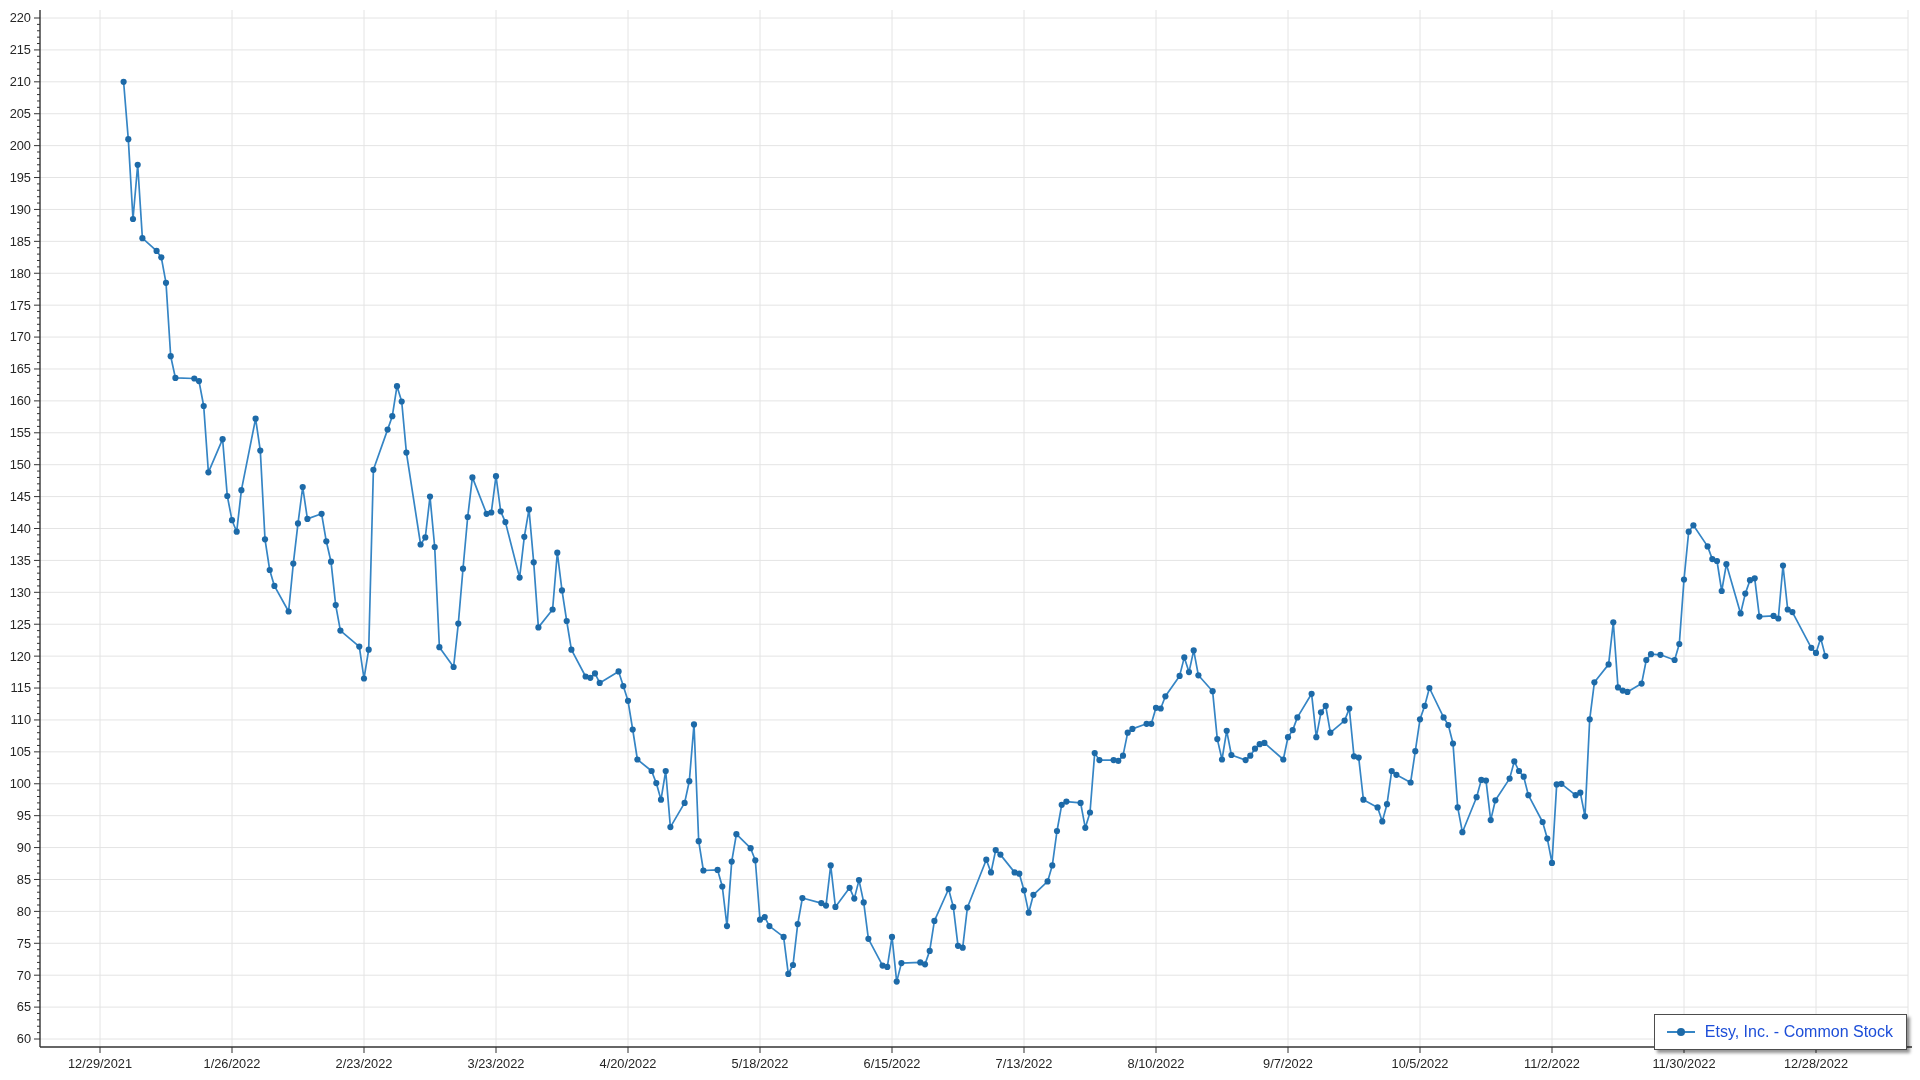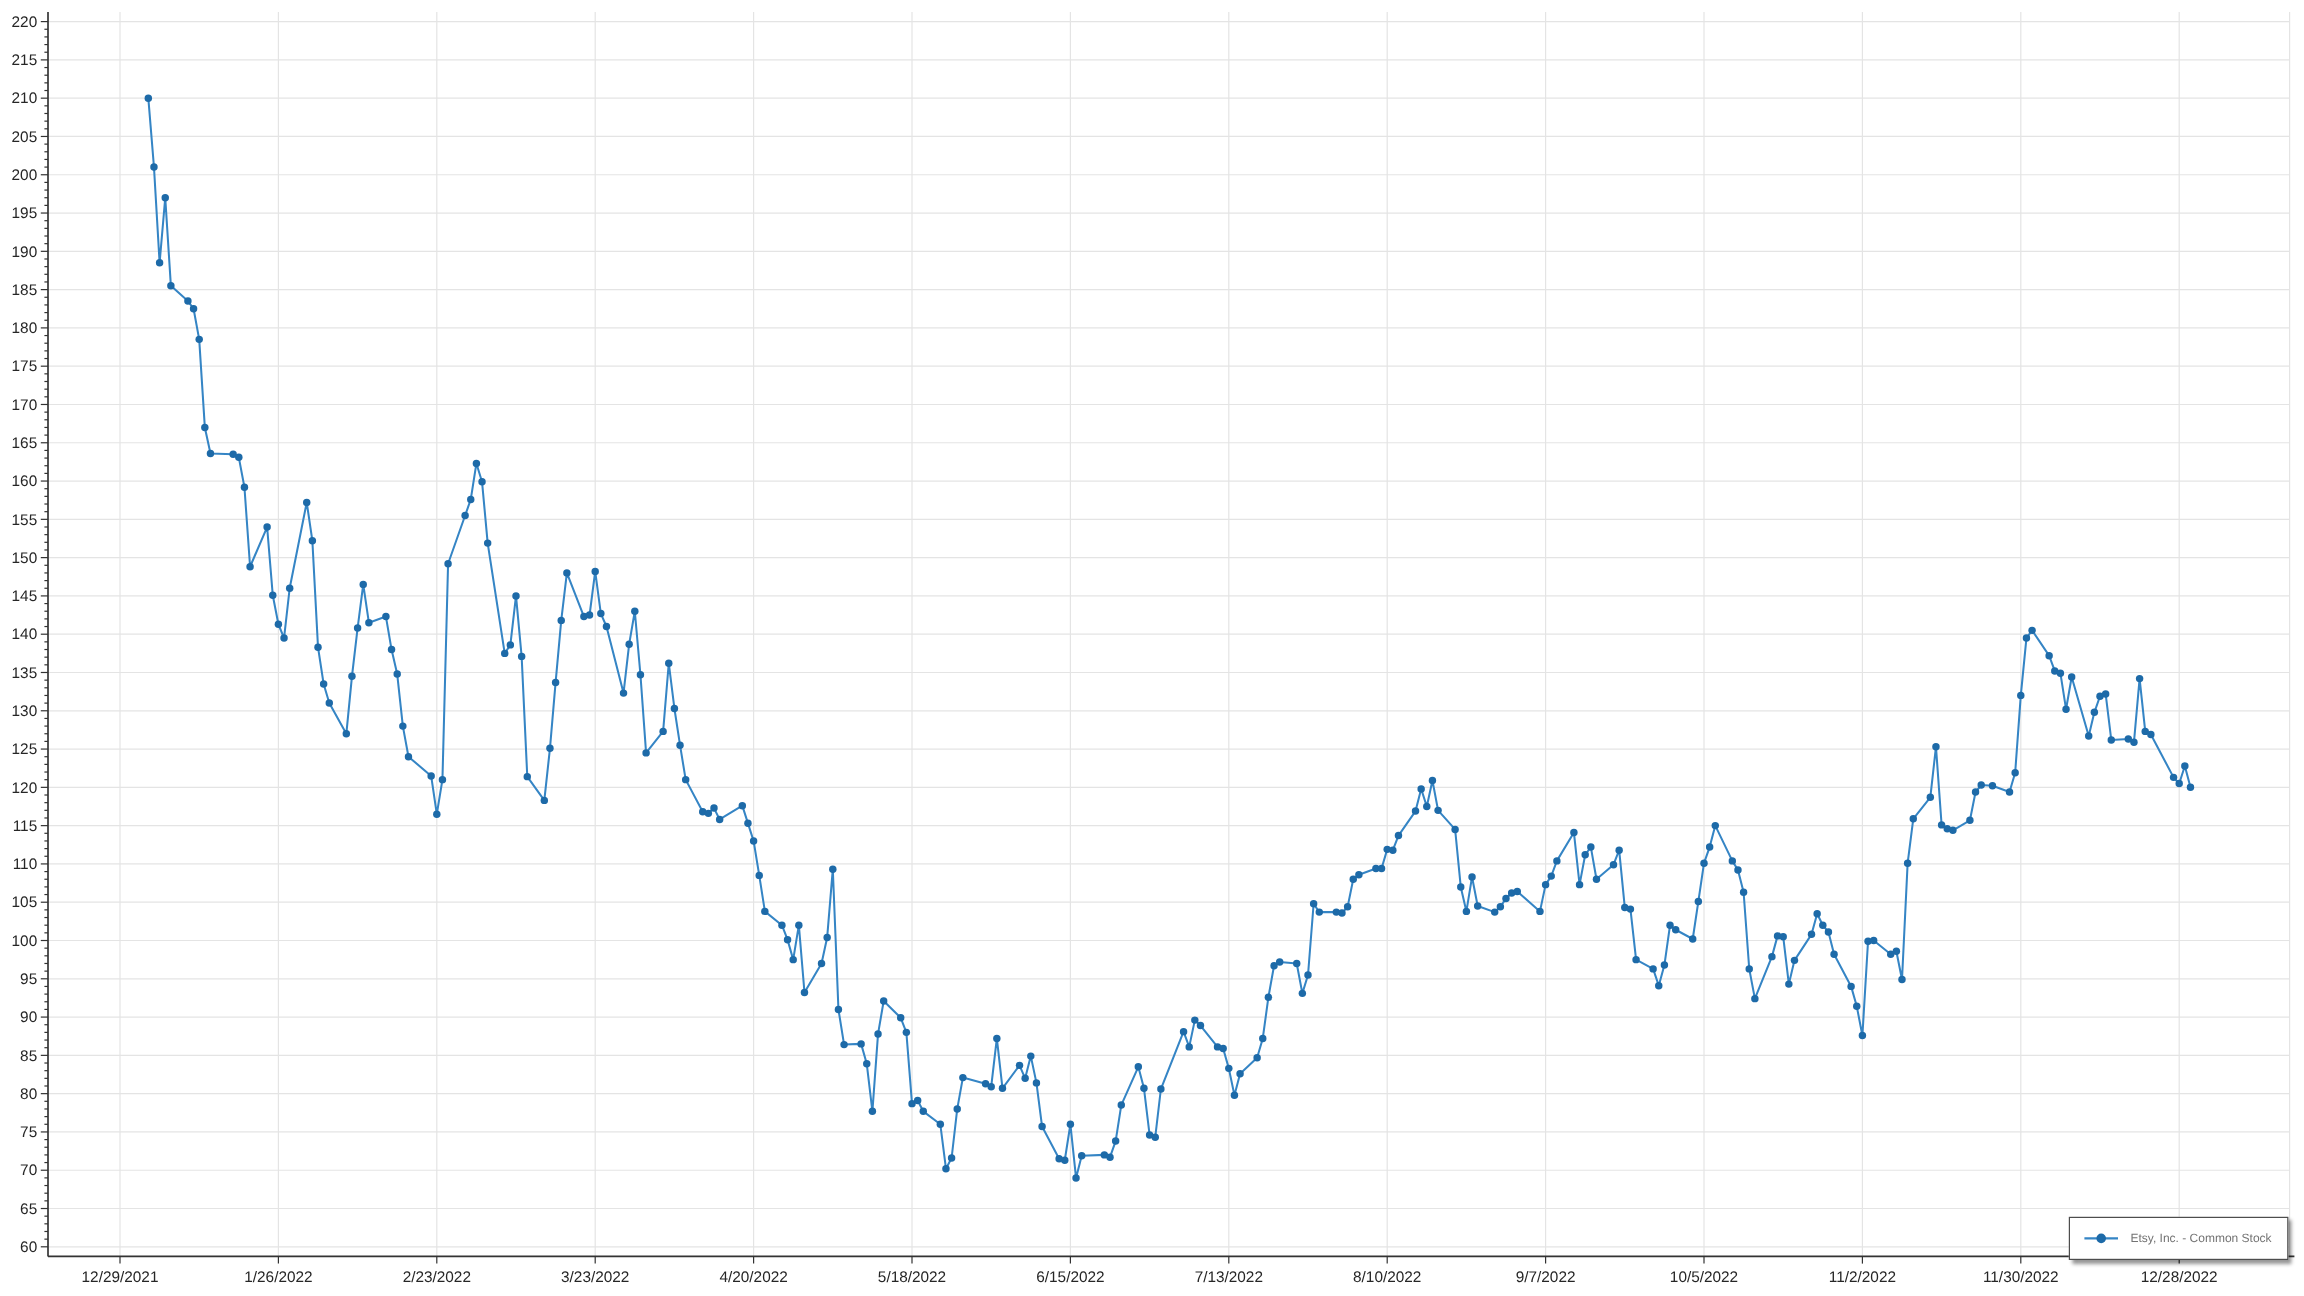--- a/index.html
+++ b/index.html
@@ -5,21 +5,21 @@
   html,body{margin:0;padding:0;background:#ffffff;}
   body{width:1920px;height:1080px;position:relative;overflow:hidden;
        font-family:"Liberation Sans","DejaVu Sans",sans-serif;}
   #chart-root{position:absolute;inset:0;}
   svg{display:block;}
   .tick-label{font-size:12.8px;fill:#262626;}
   #legend{position:absolute;right:13px;bottom:30px;height:34px;
           display:flex;align-items:center;gap:9px;padding:0 13px 0 11px;
           background:#ffffff;border:1px solid #4d4d4d;
           box-shadow:3px 3px 3px rgba(0,0,0,0.42);}
-  #legend .legend-text{font-size:10px;color:#737373;white-space:nowrap;}
+  #legend .legend-text{font-size:16px;color:#1d4ed8;white-space:nowrap;}
 </style>
 </head>
 <body>
 
 <div id="chart-root">
   <svg id="chart" width="1920" height="1080" viewBox="0 0 1920 1080">
     <g id="g-grid">
         <line x1="40" x2="1908" y1="1039" y2="1039" stroke="#e4e4e4" stroke-width="1"></line>
         <line x1="40" x2="1908" y1="1007.09375" y2="1007.09375" stroke="#e4e4e4" stroke-width="1"></line>
         <line x1="40" x2="1908" y1="975.1875" y2="975.1875" stroke="#e4e4e4" stroke-width="1"></line>

